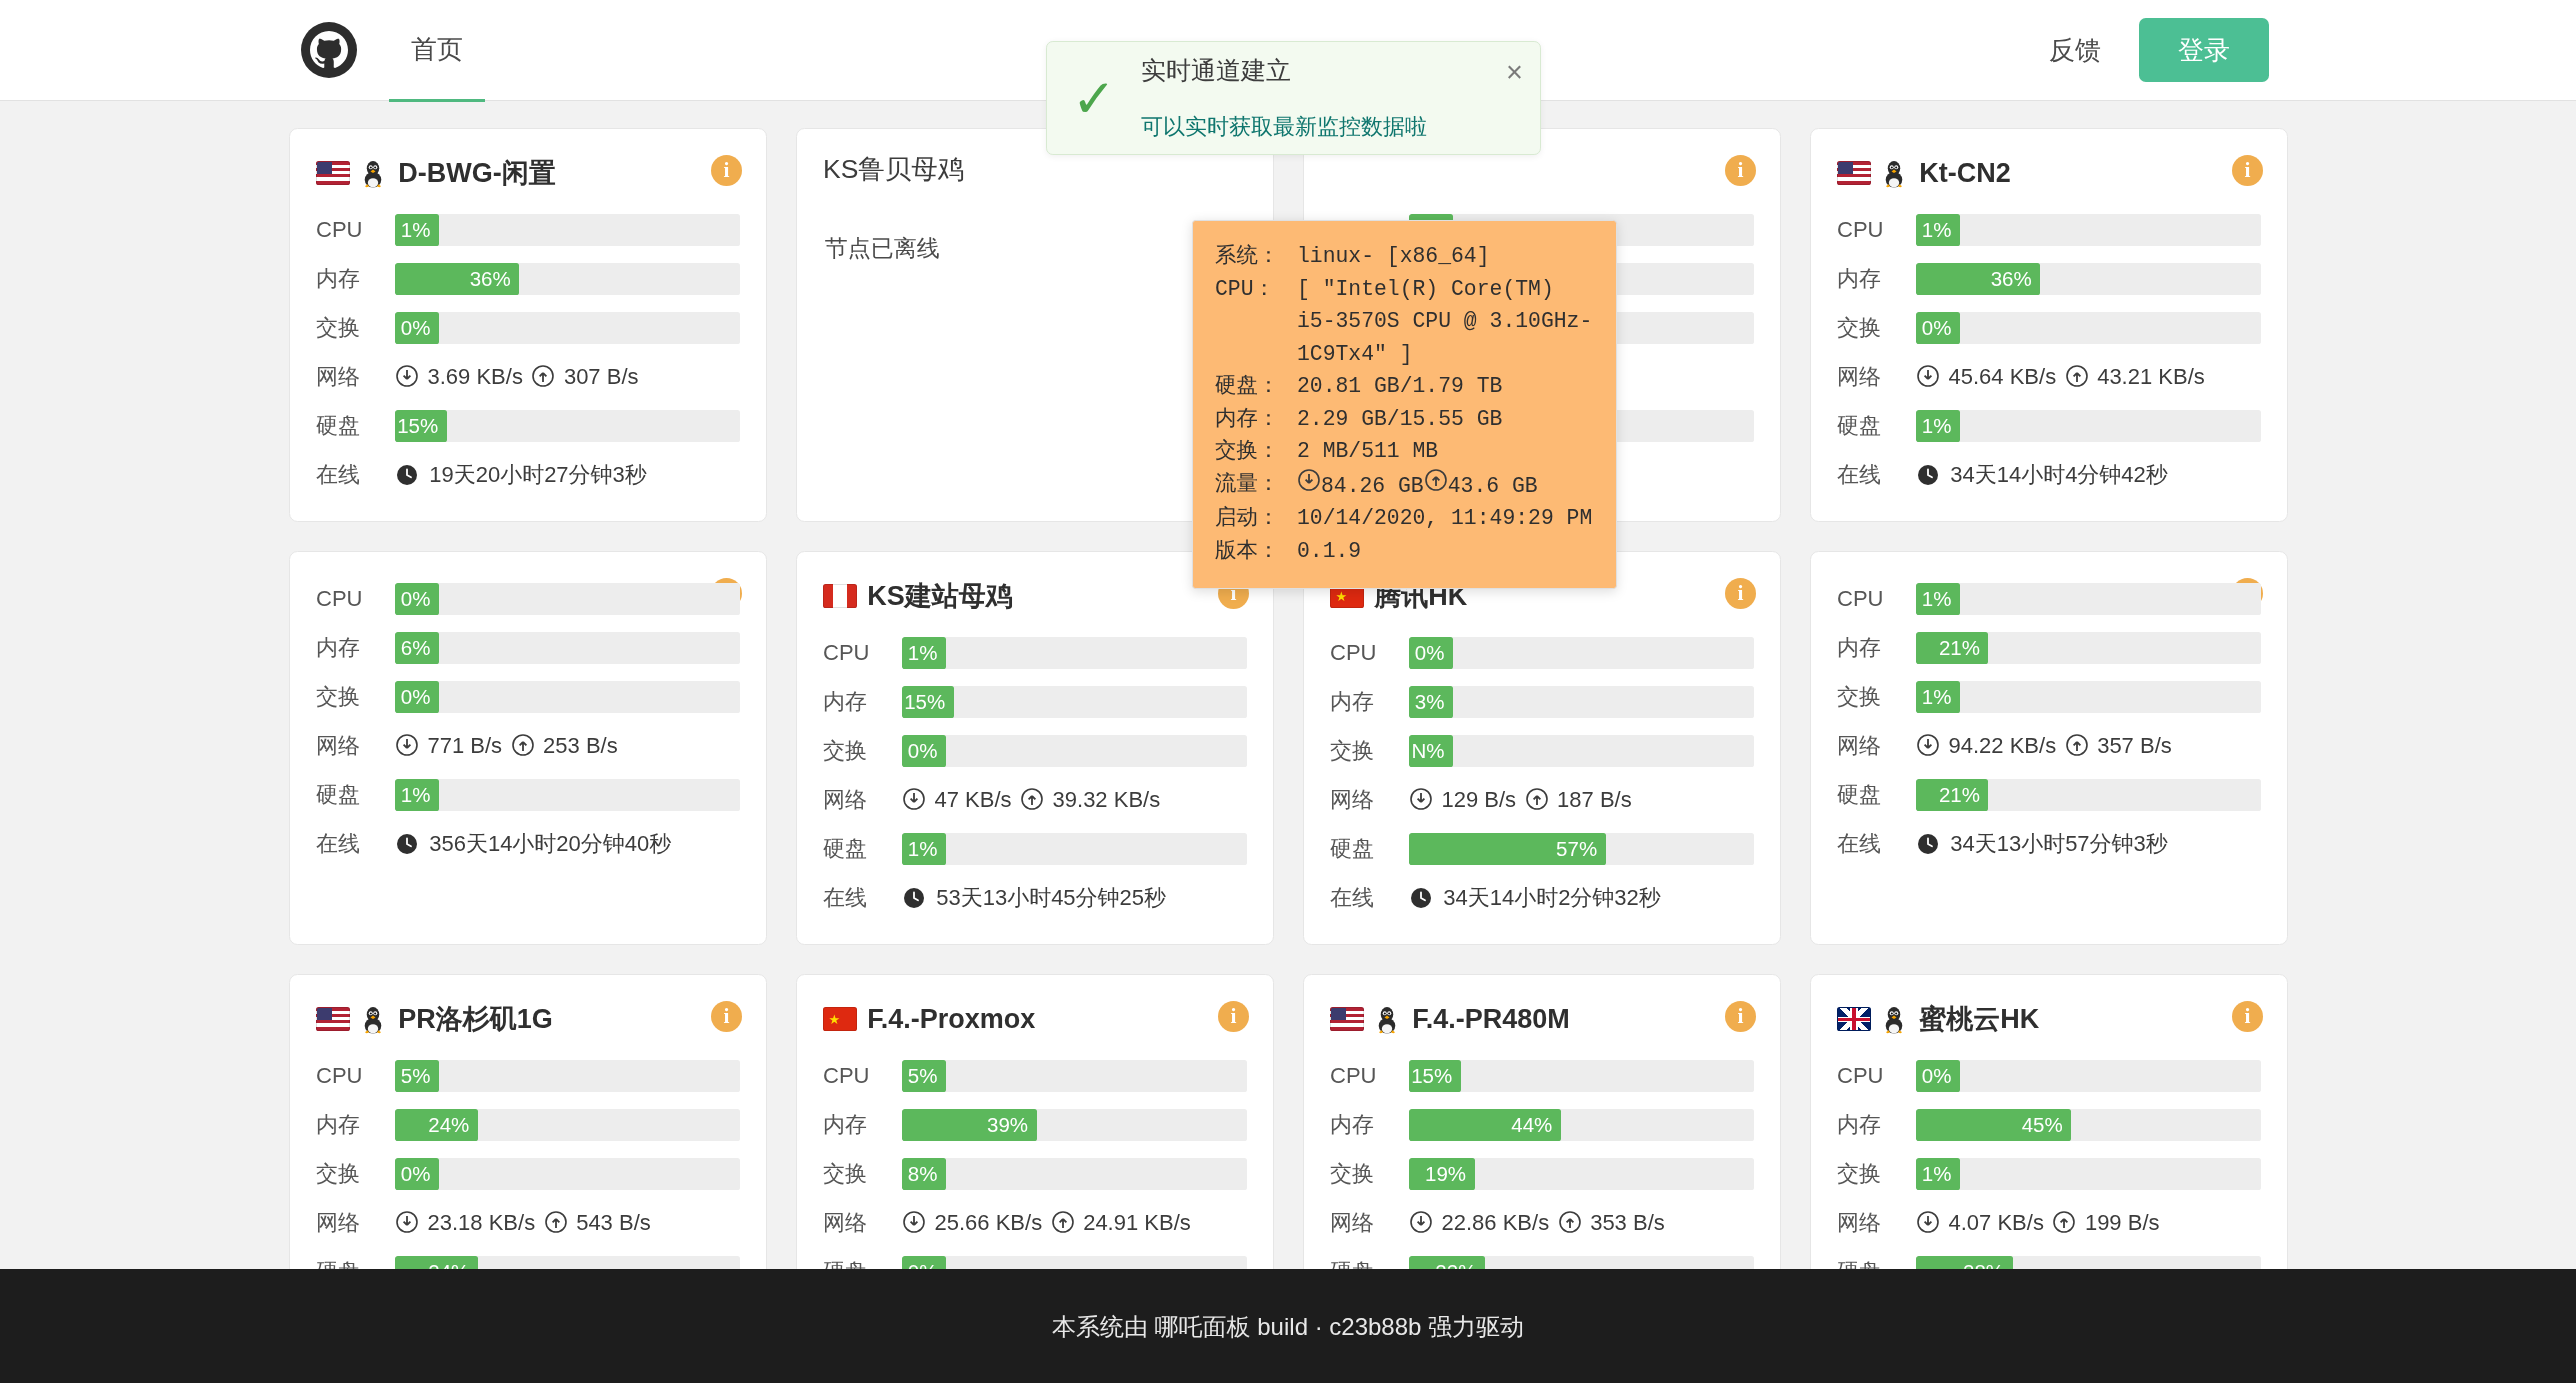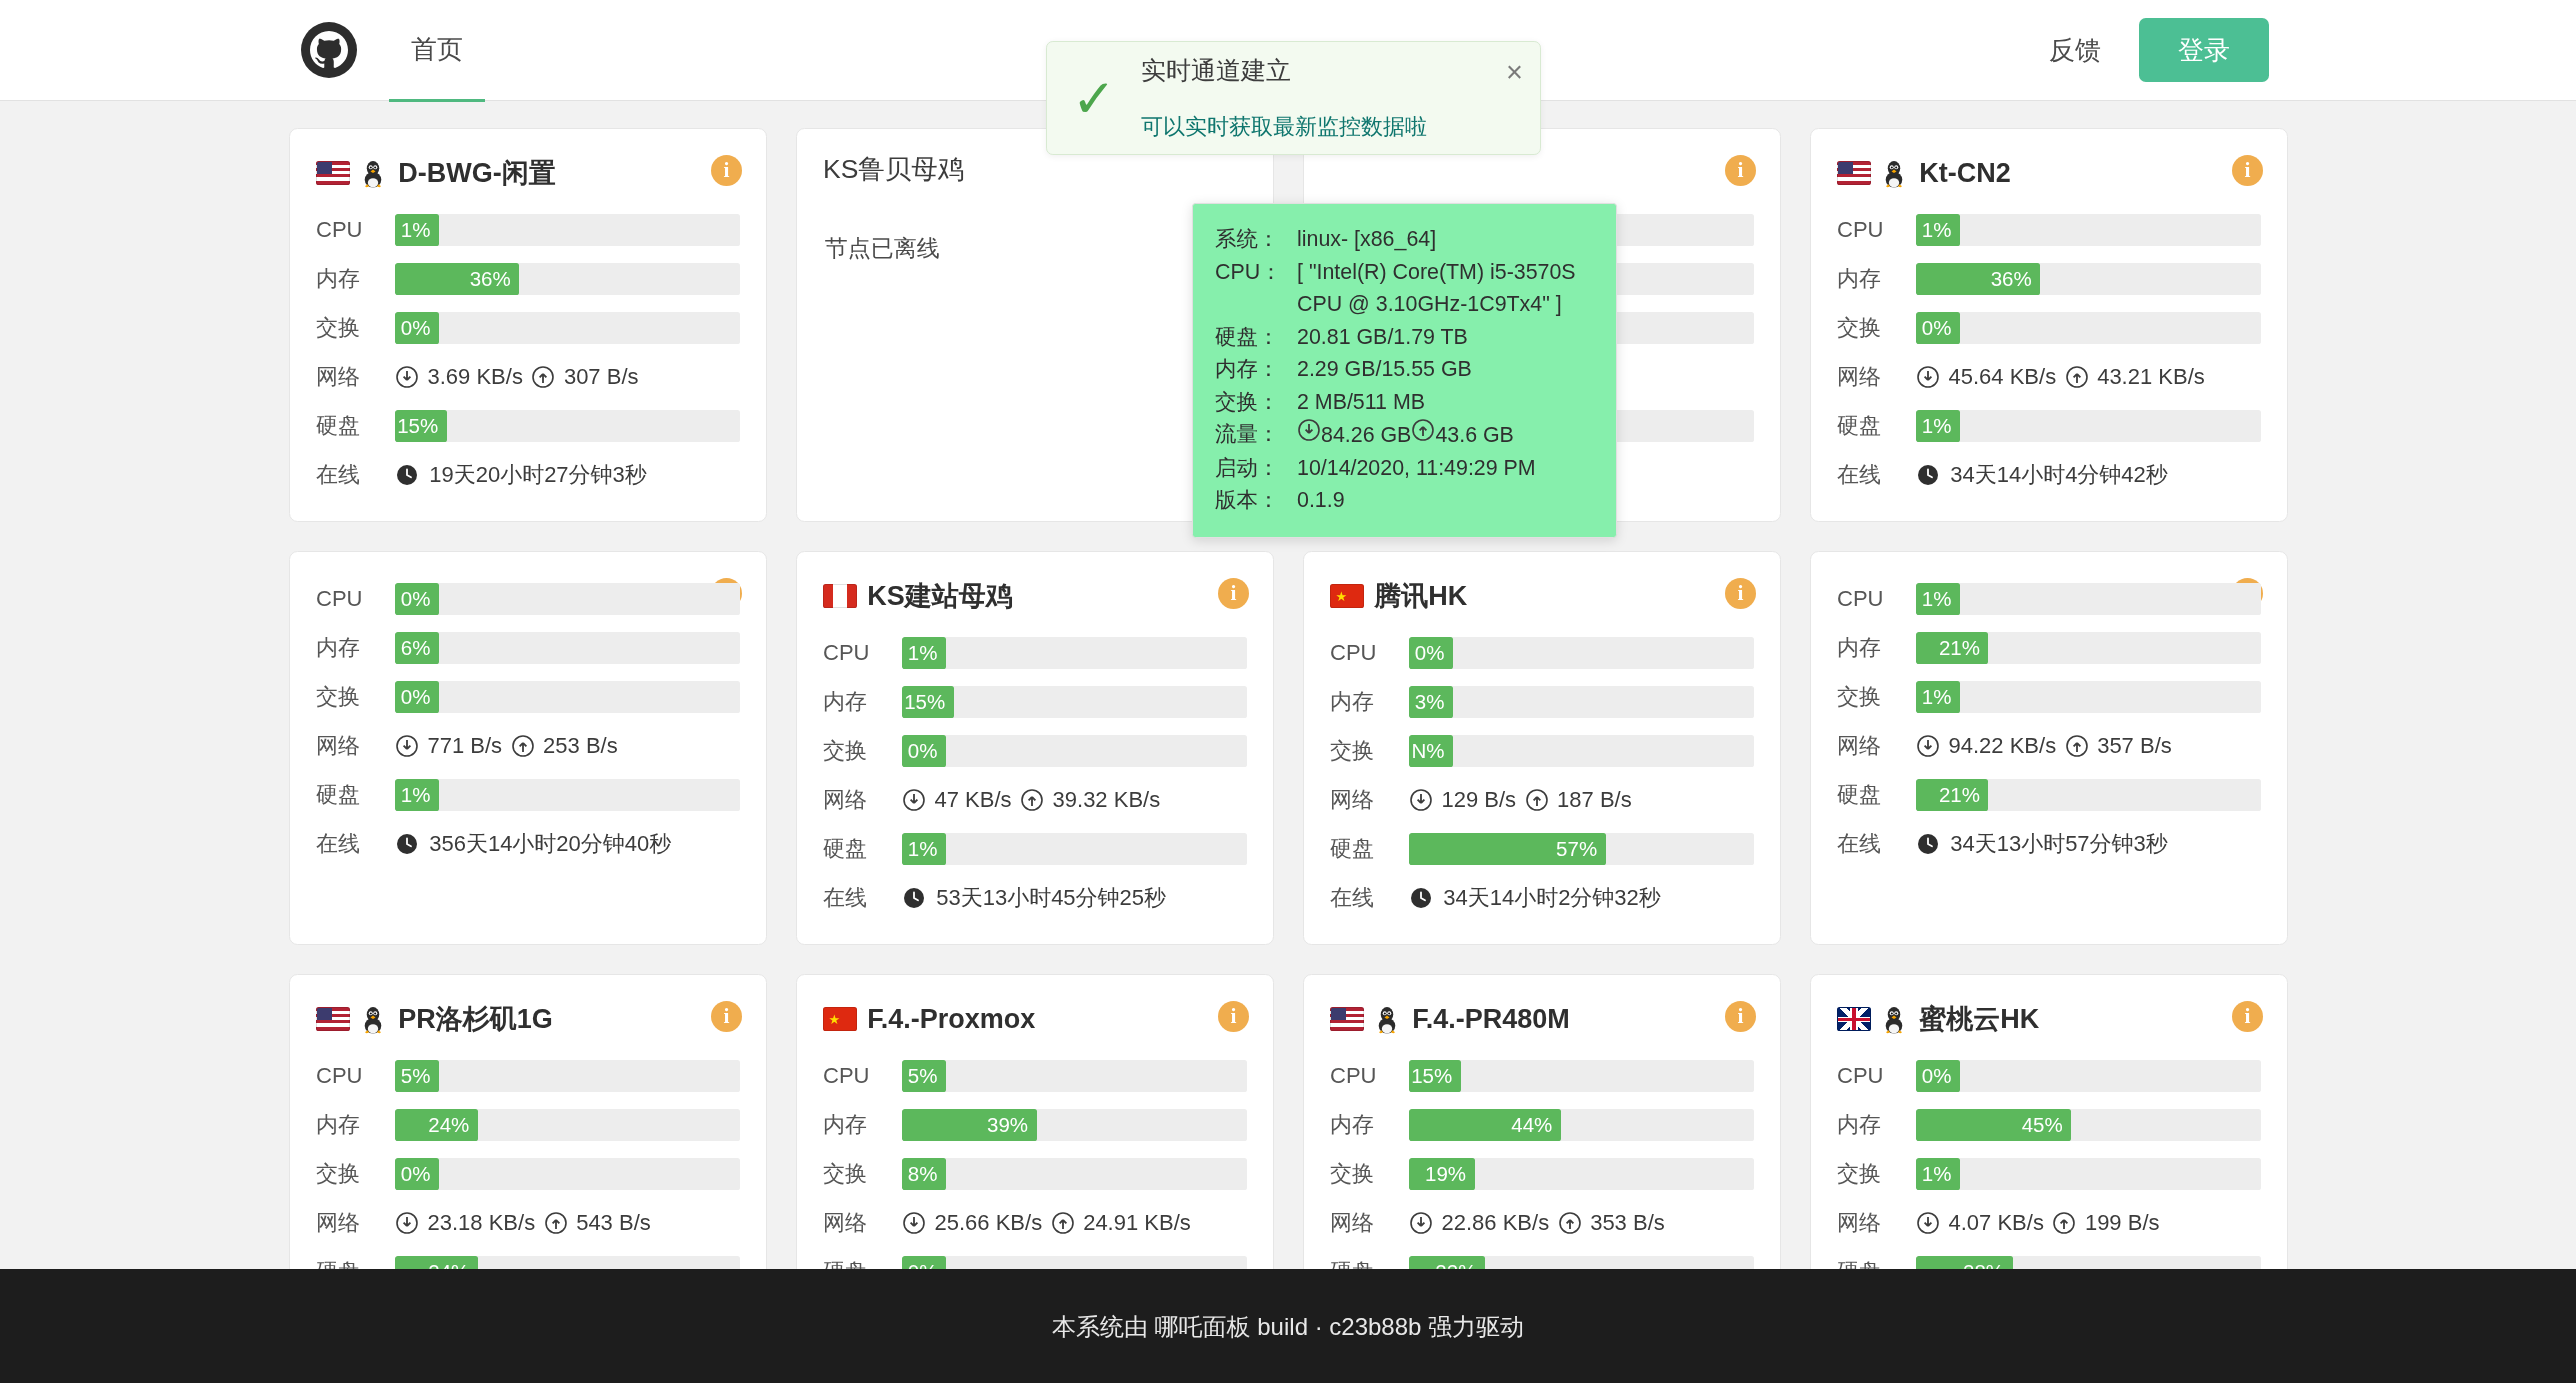--- a/index.html
+++ b/index.html
@@ -91,33 +91,33 @@
   .bar-track {
     flex: 1; height: 32px; background: #ededed; border-radius: 2.6px;
     position: relative; overflow: hidden;
   }
   .bar-fill {
     height: 100%; background: #5cb85c; border-radius: 2.6px;
     display: flex; align-items: center; justify-content: flex-end;
     min-width: 44px; padding-right: 8.5px;
   }
   .bar-text { color: #fff; font-size: 20.5px; white-space: nowrap; }
-  .net-text { font-size: 22px; color: #3c3c3c; display: flex; align-items: center; gap: 8.5px; }
+  .net-text { font-size: 22px; color: #3c3c3c; display: flex; align-items: flex-start; gap: 8.5px; }
   .arrow { display: inline-block; width: 24px; height: 24px; }
   .uptime { font-size: 22px; color: #3c3c3c; display: flex; align-items: center; gap: 10.2px; }
   .clock { width: 24px; height: 24px; flex: none; }
   .offline-note { font-size: 23px; color: #4a4a4a; margin: 15.4px 0 0 1.7px; }
   .offline-title { font-size: 26.5px; color: #3c3c3c; margin-bottom: 46px; }
 
   
   .tooltip {
-    position: absolute; left: 1192px; top: 203px; width: 425px;
-    background: #86efac; border: 0.9px solid #e0e0e0; border-radius: 3.4px;
+    position: absolute; left: 1192px; top: 220px; width: 425px;
+    background: #fdba74; border: 0.9px solid #e0e0e0; border-radius: 3.4px;
     box-shadow: 0 2.6px 12px rgba(0,0,0,0.13);
-    padding: 19px 22px 20.5px 22px; z-index: 50;
+    padding: 19px 22px 20.5px 22px; z-index: 50; font-family: Liberation Mono, monospace;
   }
   .tip-row { display: flex; font-size: 21.4px; color: #2f2f2f; line-height: 1.52; }
   .tip-key { width: 82px; flex: none; }
   .tip-val { flex: 1; }
 
   
   .footer {
     position: absolute; left: 0; bottom: 0; width: 2576px; height: 115px;
     background: #1d1d1d; color: #e8e8e8;
     display: flex; align-items: center; justify-content: center;

